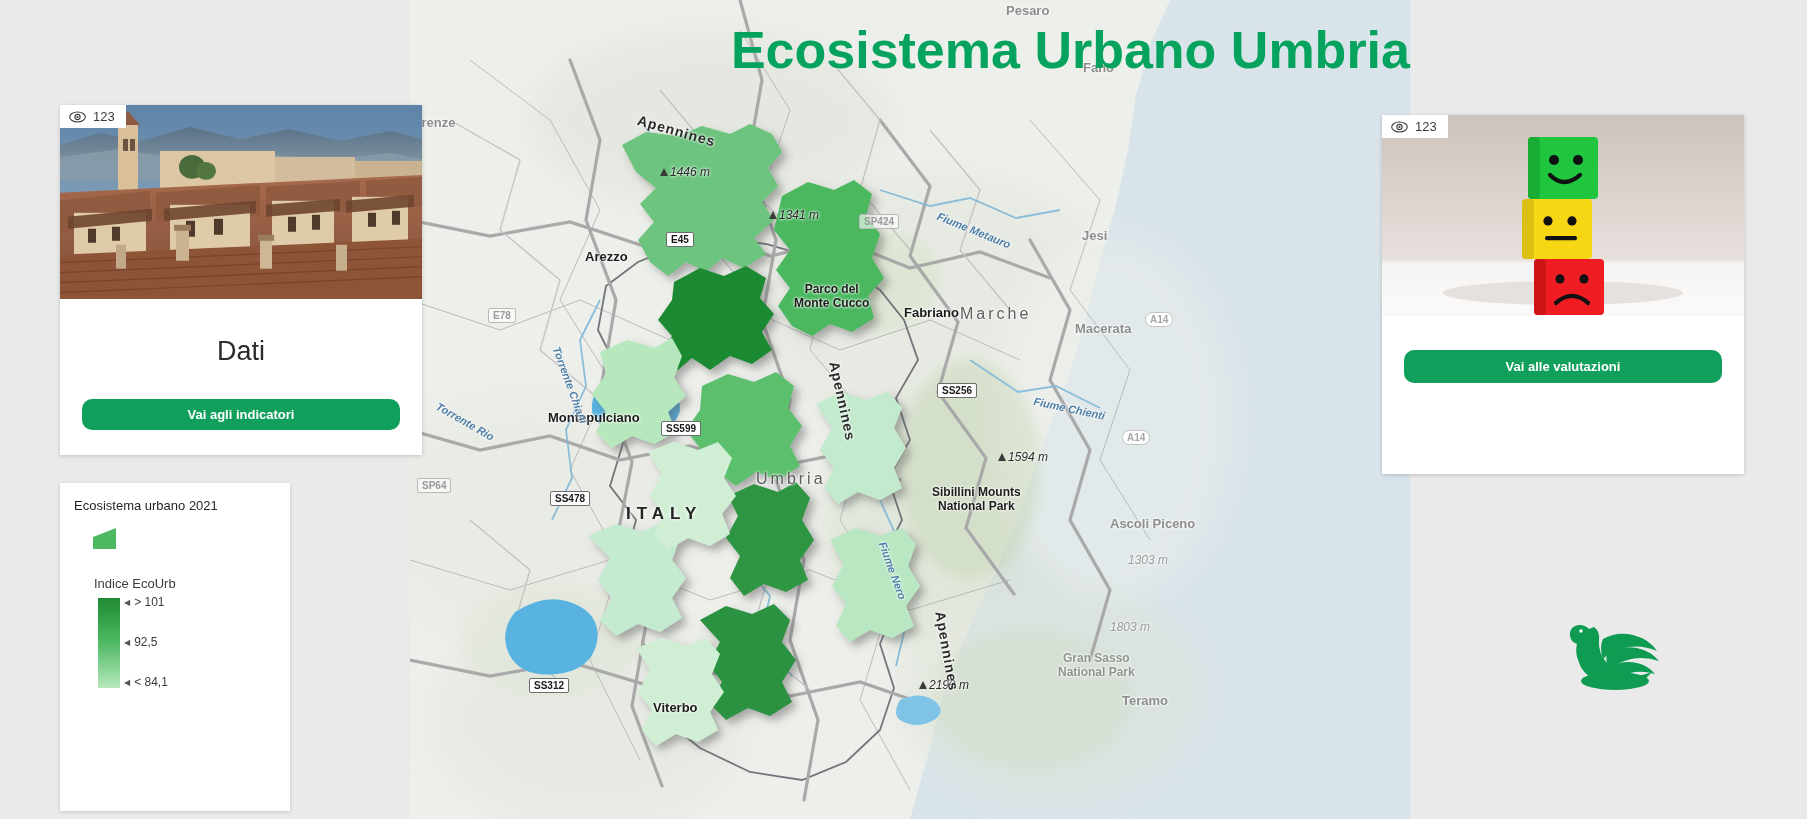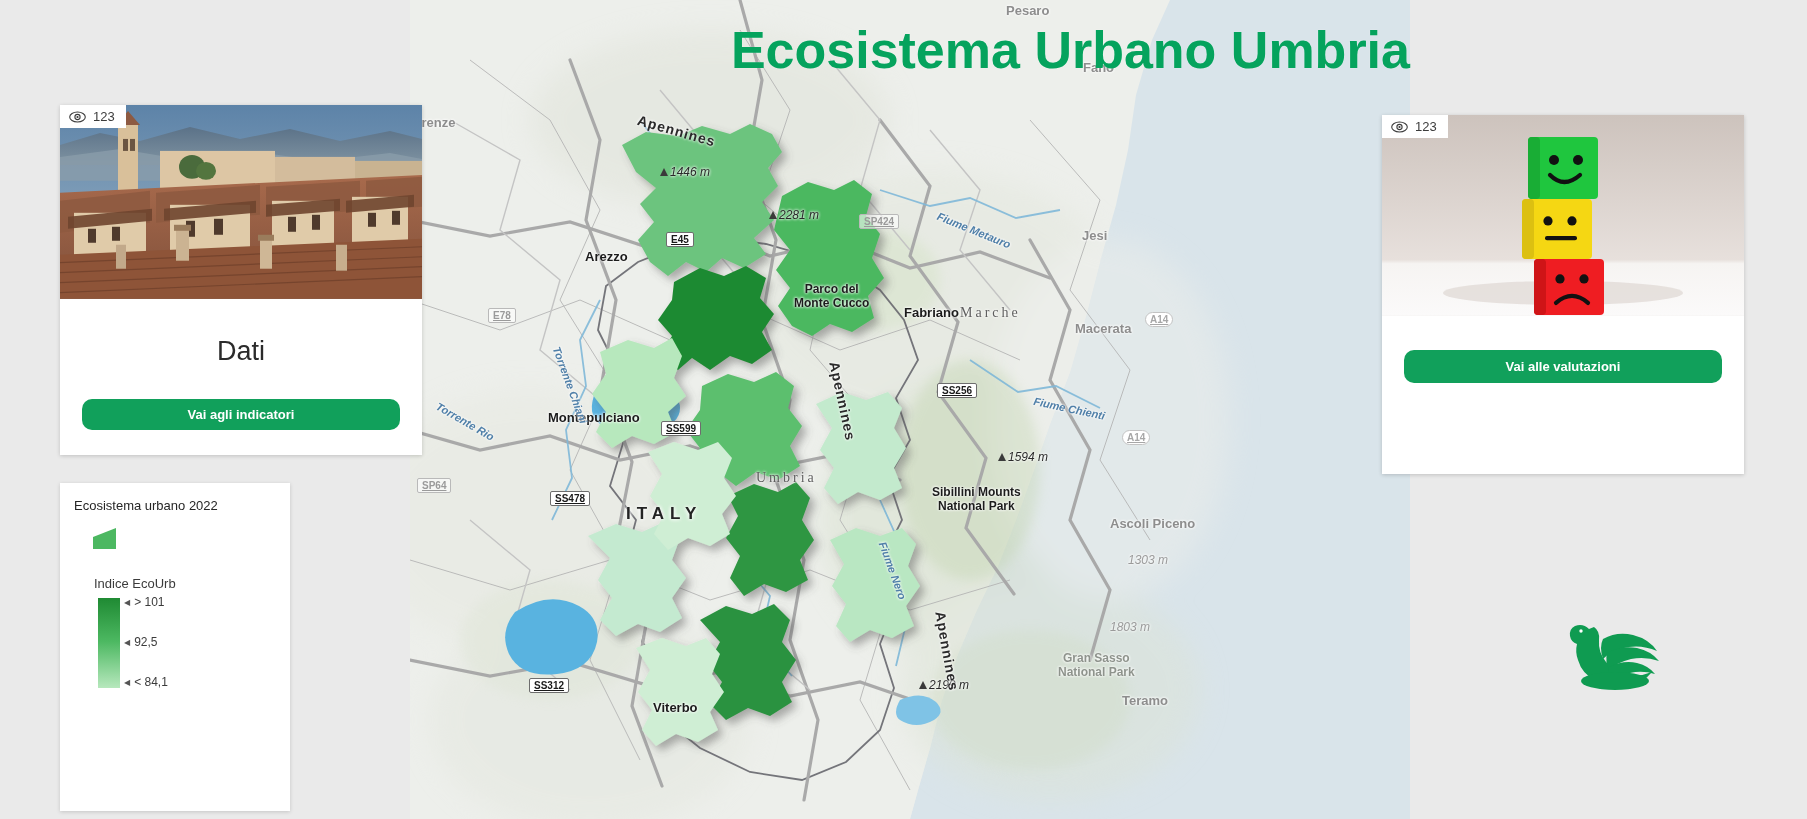--- a/index.html
+++ b/index.html
@@ -19,33 +19,33 @@
   }
   .map-svg { position: absolute; left: 0; top: 0; width: 1000px; height: 819px; }
   .map-label {
     position: absolute;
     font-family: "Liberation Sans", sans-serif;
     white-space: nowrap;
     pointer-events: none;
   }
   .lbl-city      { font-size: 13px; color: #1b1b1b; font-weight: bold; text-shadow: 0 0 3px #fff, 0 0 3px #fff; }
   .lbl-city-dim  { font-size: 13px; color: #8d8d8d; font-weight: bold; text-shadow: 0 0 3px #fff, 0 0 3px #fff; }
-  .lbl-region    { font-size: 14px; color: #5e5e5e; letter-spacing: 3px; text-shadow: 0 0 3px #fff,0 0 3px #fff; font-family: Liberation Serif, serif; }
+  .lbl-region    { font-size: 16px; color: #5e5e5e; letter-spacing: 3px; text-shadow: 0 0 3px #fff,0 0 3px #fff; }
   .lbl-country   { font-size: 17px; color: #232323; letter-spacing: 6px; font-weight: bold; text-shadow: 0 0 4px #fff,0 0 4px #fff; }
   .lbl-park      { font-size: 12px; color: #1c1c1c; font-weight: bold; line-height: 1.15; text-align: center; text-shadow: 0 0 3px #fff,0 0 3px #fff; }
   .lbl-park-dim  { font-size: 12px; color: #8e938c; font-weight: bold; line-height: 1.15; text-align: center; text-shadow: 0 0 3px #fff,0 0 3px #fff; }
   .lbl-peak      { font-size: 12px; color: #2a2a2a; font-style: italic; text-shadow: 0 0 3px #fff,0 0 3px #fff; }
   .lbl-peak-dim  { font-size: 12px; color: #9a9a9a; font-style: italic; text-shadow: 0 0 3px #fff,0 0 3px #fff; }
   .lbl-water     { font-size: 11px; color: #4f7fa8; font-style: italic; font-weight: bold; text-shadow: 0 0 3px #fff,0 0 3px #fff; }
   .lbl-apennine  { font-size: 14px; color: #2a2a2a; font-weight: bold; letter-spacing: 1px; text-shadow: 0 0 3px #fff,0 0 3px #fff; }
   .road-shield {
     position: absolute;
     font-size: 10px; font-weight: bold; color: #1a1a1a;
     background: #ffffff; border: 1px solid #6d6d6d; border-radius: 2px;
-    padding: 1px 4px; line-height: 1.1; text-decoration: underline;
+    padding: 1px 4px; line-height: 1.1;
   }
   .road-shield.dim { color: #9a9a9a; border-color: #b9b9b9; background: rgba(255,255,255,.6); }
   .road-shield.oval { border-radius: 9px; color: #a7a7a7; border-color: #c3c3c3; }
 
   
   .page-title {
     position: absolute; left: 410px; top: 14px; width: 1000px;
     text-align: right;
     color: #05a35d;
     font-size: 52px; font-weight: bold; line-height: 1.42;
@@ -304,21 +304,21 @@
     <span class="map-label lbl-city-dim" style="left:596px;top:3px">Pesaro</span>
 
     <span class="map-label lbl-park" style="left:384px;top:283px;white-space:pre-line">Parco del
 Monte Cucco</span>
     <span class="map-label lbl-park" style="left:522px;top:486px;white-space:pre-line">Sibillini Mounts
 National Park</span>
     <span class="map-label lbl-park-dim" style="left:648px;top:652px;white-space:pre-line">Gran Sasso
 National Park</span>
 
     <span class="map-label lbl-peak" style="left:260px;top:165px">1446 m</span>
-    <span class="map-label lbl-peak" style="left:369px;top:208px">2281 m</span>
+    <span class="map-label lbl-peak" style="left:369px;top:208px">1341 m</span>
     <span class="map-label lbl-peak" style="left:598px;top:450px">1594 m</span>
     <span class="map-label lbl-peak" style="left:519px;top:678px">2199 m</span>
     <span class="map-label lbl-peak-dim" style="left:700px;top:620px">1803 m</span>
     <span class="map-label lbl-peak-dim" style="left:718px;top:553px">1303 m</span>
 
     <span class="map-label lbl-water" style="left:152px;top:345px;transform:rotate(70deg);transform-origin:left top">Torrente Chiani</span>
     <span class="map-label lbl-water" style="left:478px;top:540px;transform:rotate(70deg);transform-origin:left top">Fiume Nero</span>
     <span class="map-label lbl-water" style="left:625px;top:395px;transform:rotate(12deg);transform-origin:left top">Fiume Chienti</span>
     <span class="map-label lbl-water" style="left:530px;top:210px;transform:rotate(22deg);transform-origin:left top">Fiume Metauro</span>
     <span class="map-label lbl-water" style="left:30px;top:400px;transform:rotate(30deg);transform-origin:left top">Torrente Rio</span>
@@ -480,21 +480,21 @@
             <circle cx="8.5" cy="6" r="1.1" fill="#3c3c3c"></circle>
           </svg>
         </span>
         <span>123</span>
       </div>
     </div>
     <button class="card-btn">Vai alle valutazioni</button>
   </div>
 
   <div class="legend">
-    <div class="legend-title">Ecosistema urbano 2022</div>
+    <div class="legend-title">Ecosistema urbano 2021</div>
     <div class="legend-swatch-poly">
       <svg width="34" height="26" viewBox="0 0 34 26">
         <polygon points="3,12 26,3 26,24 3,24" fill="#4cb861"></polygon>
       </svg>
     </div>
     <div class="legend-sub">Indice EcoUrb</div>
     <div class="ramp-wrap">
       <div class="ramp-bar"></div>
       <div class="ramp-tick" style="top:-3px">
         <span class="arrow">◀</span>

